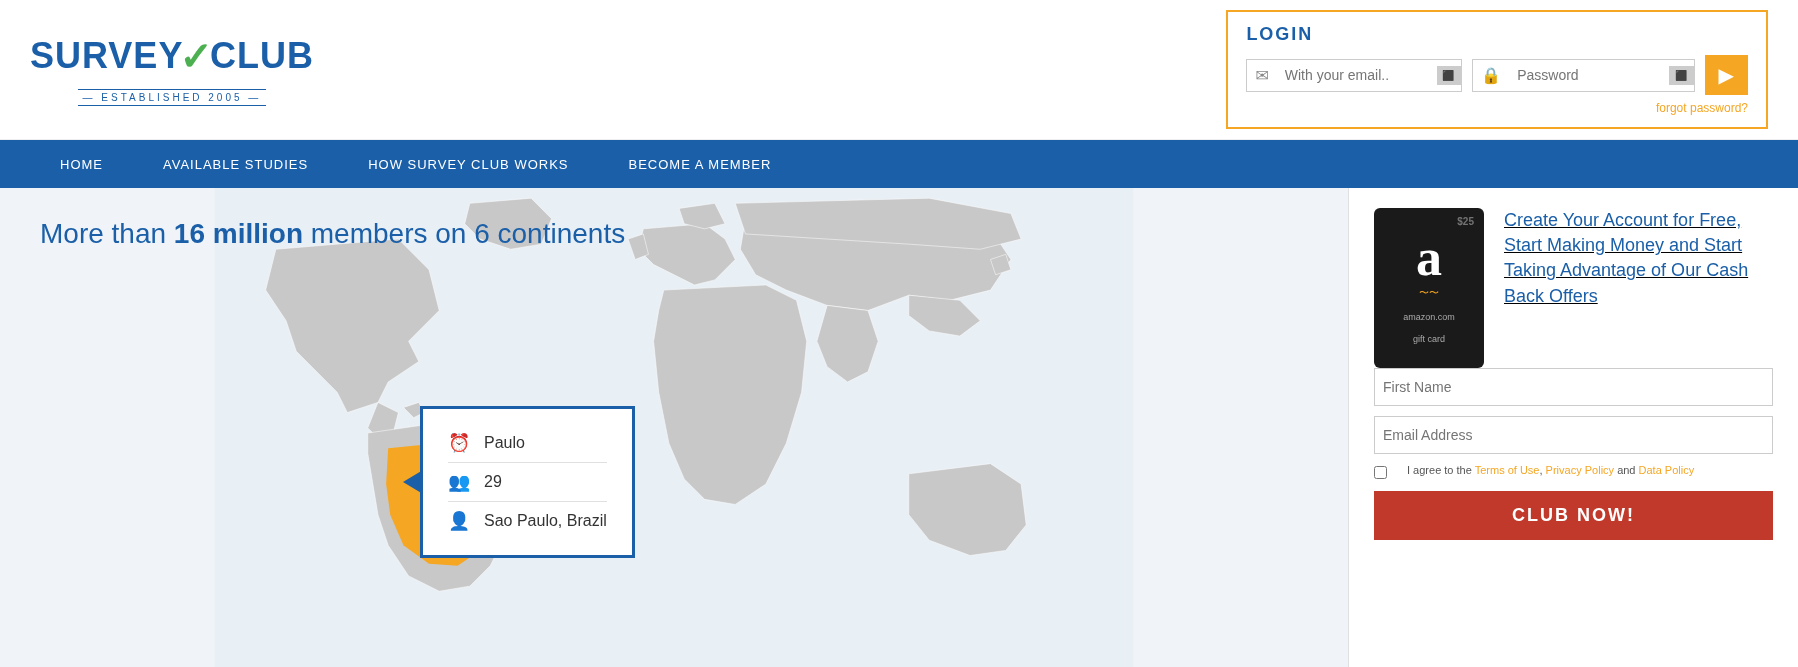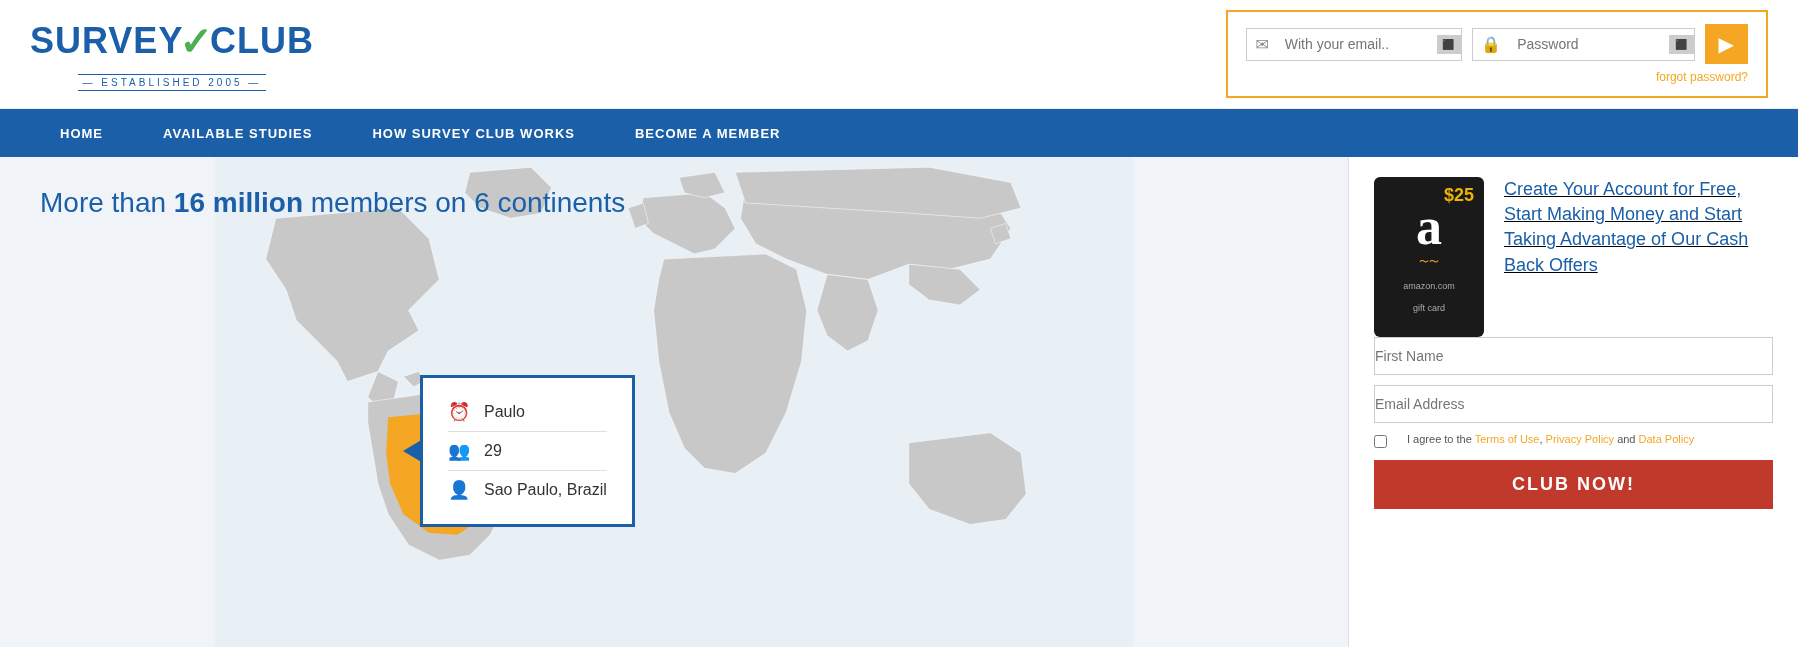--- a/index.html
+++ b/index.html
@@ -134,21 +134,21 @@
       background: #1a5fa8;
       display: flex;
       align-items: center;
       padding: 0 30px;
       height: 48px;
     }
 
     .nav-item {
       color: #fff;
       font-size: 13px;
-      font-weight: bold;
+      font-weight: normal;
       letter-spacing: 1px;
       padding: 4px 30px;
       height: 100%;
       display: flex;
       align-items: center;
       cursor: pointer;
       text-decoration: none;
     }
 
     
@@ -263,22 +263,22 @@
       justify-content: center;
       color: #fff;
       position: relative;
       padding: 10px;
     }
 
     .amazon-amount {
       position: absolute;
       top: 8px;
       right: 10px;
-      font-size: 18px;
-      color: #eab308;
+      font-size: 10px;
+      color: #737373;
       font-weight: bold;
     }
 
     .amazon-logo-a {
       font-size: 52px;
       font-weight: bold;
       font-family: Georgia, serif;
       color: #fff;
       line-height: 1;
     }
@@ -304,21 +304,21 @@
     .panel-heading {
       font-size: 18px;
       color: #1a5fa8;
       line-height: 1.4;
       margin-bottom: 15px;
     }
 
     .form-input {
       width: 100%;
       border: 1px solid #ccc;
-      padding: 10px 0;
+      padding: 10px 8px;
       font-size: 14px;
       color: #999;
       margin-bottom: 10px;
       outline: none;
     }
 
     .terms-row {
       display: flex;
       align-items: flex-start;
       gap: 20px;
@@ -371,20 +371,21 @@
   <div class="logo-area">
     <div class="logo-text">
       <span class="logo-survey">SURVEY</span>
         <span class="logo-check">✓</span>
         <span class="logo-club">CLUB</span>
     </div>
     <div class="logo-established">— ESTABLISHED 2005 —</div>
   </div>
 
   <div class="login-box">
+    <div class="login-title">LOGIN</div>
     <div class="login-fields">
       <div class="login-field-group">
         <span class="login-icon">✉</span>
         <input type="text" class="login-input" placeholder="With your email.." style="">
         <span class="login-dots">⬛</span>
       </div>
       <div class="login-field-group">
         <span class="login-icon">🔒</span>
         <input type="password" class="login-input" placeholder="Password" style="">
         <span class="login-dots">⬛</span>

